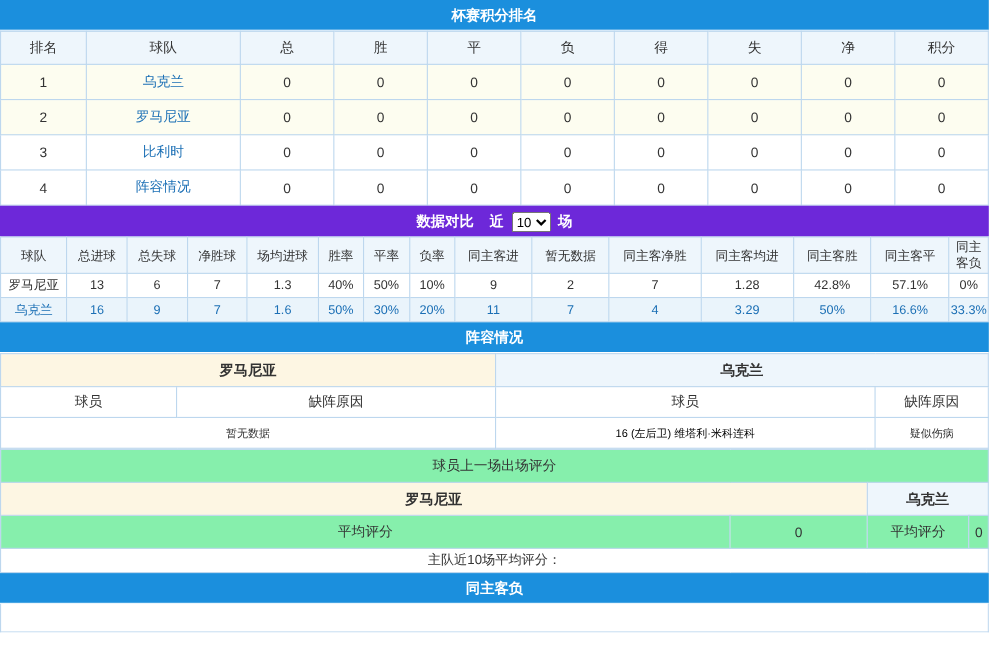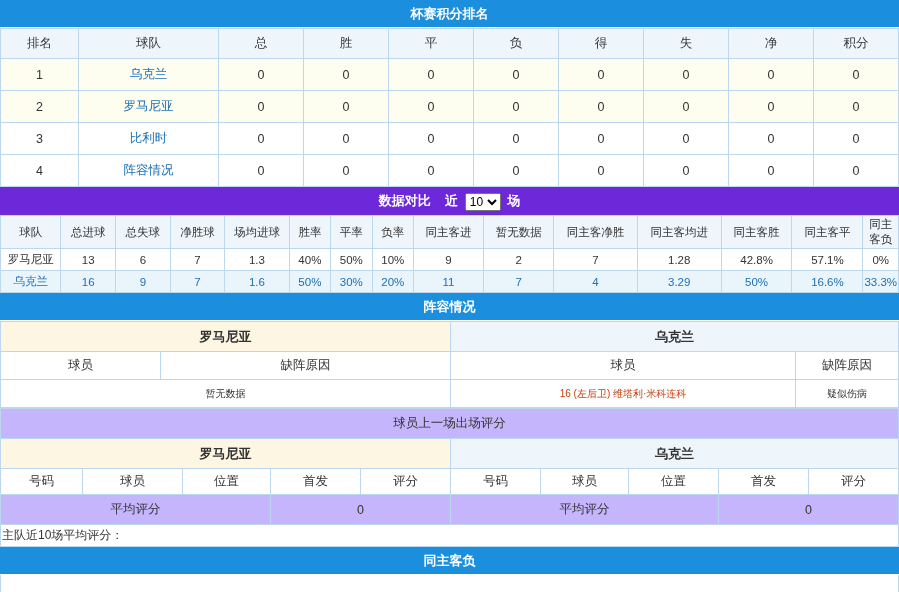--- a/index.html
+++ b/index.html
@@ -89,39 +89,39 @@
     height: 28px;
     font-size: 10px;
     background: #ffffff;
   }
   .note-row td {
     background: #ffffff;
     height: 24px;
     font-size: 12px;
     text-align: center;
   }
-  .link-blue { color: #c2410c; text-decoration: none; }
+  .link-blue { color: #000000; text-decoration: none; }
 
   
   .ratings .teamhdr { height: 30px; font-weight: bold; font-size: 13px; }
   .ratings .teamhdr.left { background: #fdf6e3; }
   .ratings .teamhdr.right { background: #eef6fc; }
   .ratings th {
     background: #ffffff;
     height: 26px;
     font-size: 12.5px;
     font-weight: normal;
   }
-  .ratings td { height: 30px; font-size: 12.5px; background: #c4b5fd; }
+  .ratings td { height: 30px; font-size: 12.5px; background: #86efac; }
 
   .avg-row td {
     background: #ffffff;
     height: 22px;
     font-size: 12px;
-    text-align: left;
+    text-align: center;
   }
 
   
   .history-ctrl {
     background: #ffffff;
     text-align: center;
     height: 26px;
     line-height: 26px;
     font-size: 12.5px;
     border-left: 1px solid #bdd7ee;
@@ -296,32 +296,20 @@
   <table class="ratings">
     <tbody>
       <tr class="note-row">
         <td colspan="10">球员上一场出场评分</td>
       </tr>
       <tr>
         <td class="teamhdr left" colspan="5" style="width:450px">罗马尼亚</td>
         <td class="teamhdr right" colspan="5">乌克兰</td>
       </tr>
       <tr>
-        <th style="width:82px">号码</th>
-        <th style="width:100px">球员</th>
-        <th style="width:88px">位置</th>
-        <th style="width:90px">首发</th>
-        <th style="width:90px">评分</th>
-        <th style="width:90px">号码</th>
-        <th style="width:88px">球员</th>
-        <th style="width:90px">位置</th>
-        <th style="width:90px">首发</th>
-        <th>评分</th>
-      </tr>
-      <tr>
         <td colspan="3">平均评分</td>
         <td colspan="2">0</td>
         <td colspan="3">平均评分</td>
         <td colspan="2">0</td>
       </tr>
       <tr class="avg-row">
         <td colspan="10">主队近10场平均评分：</td>
       </tr>
     </tbody>
   </table>

